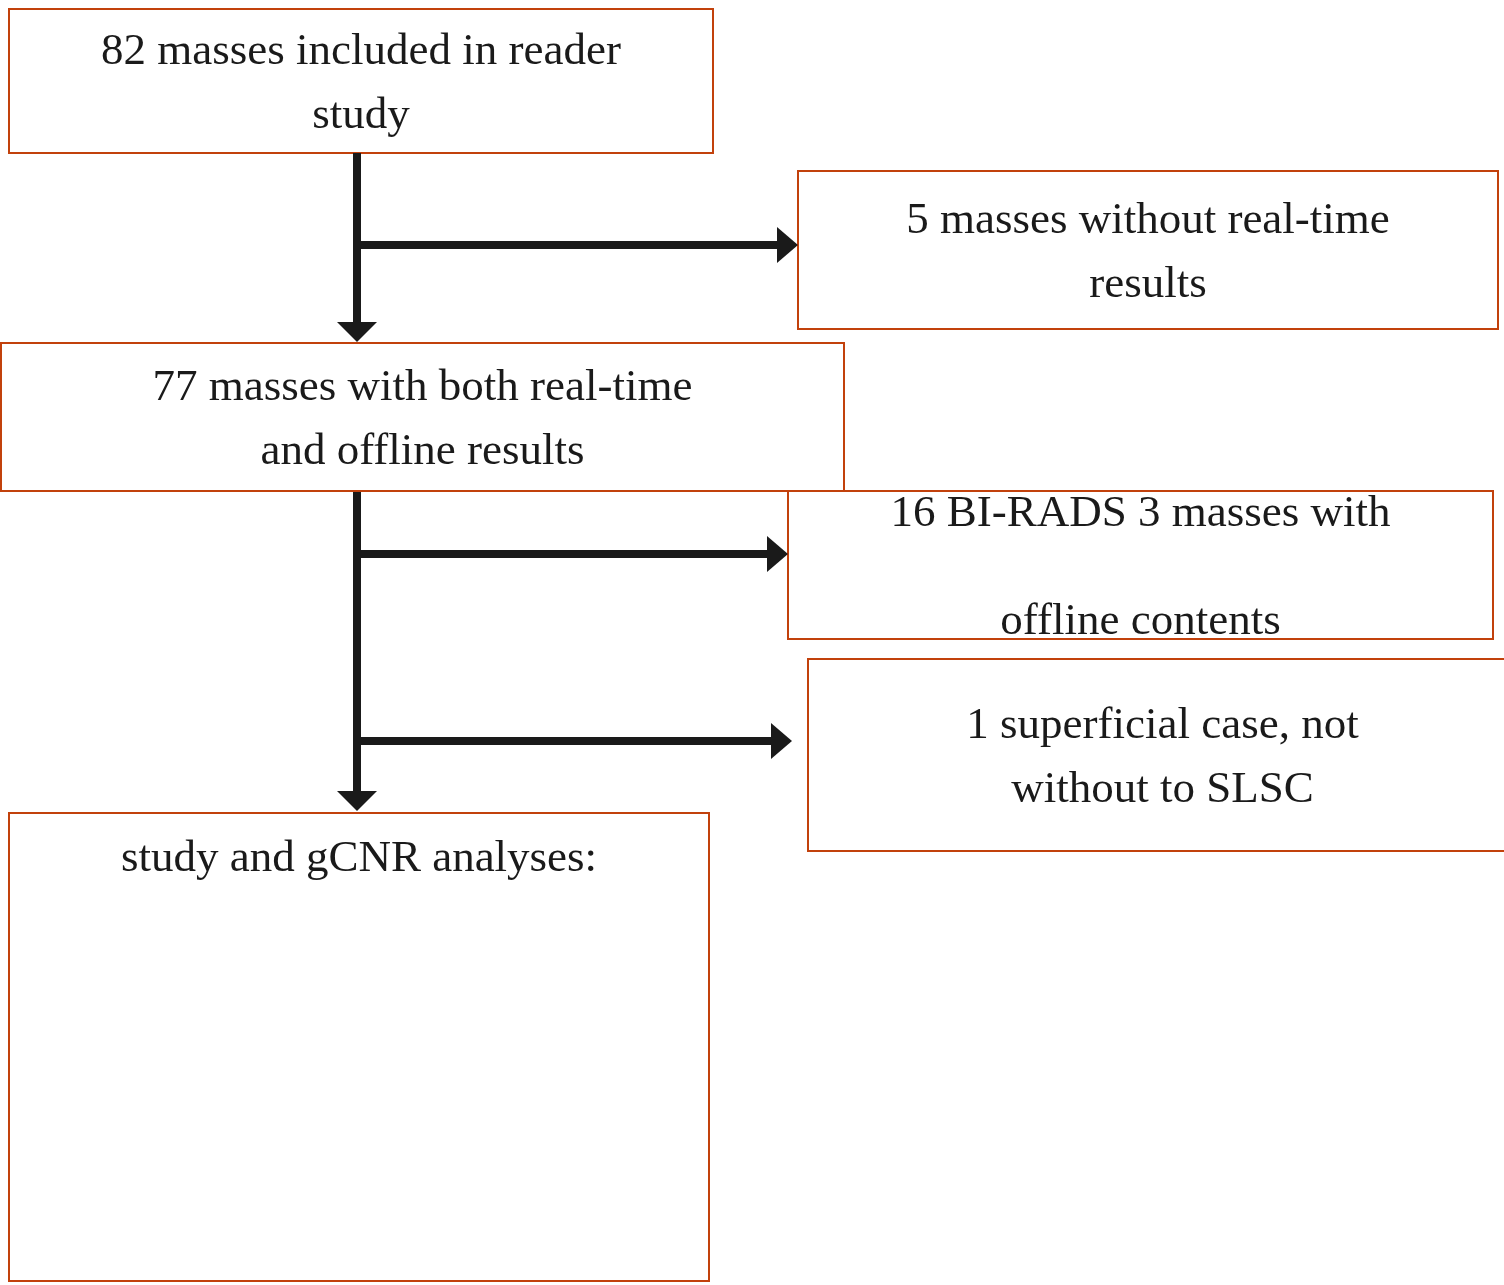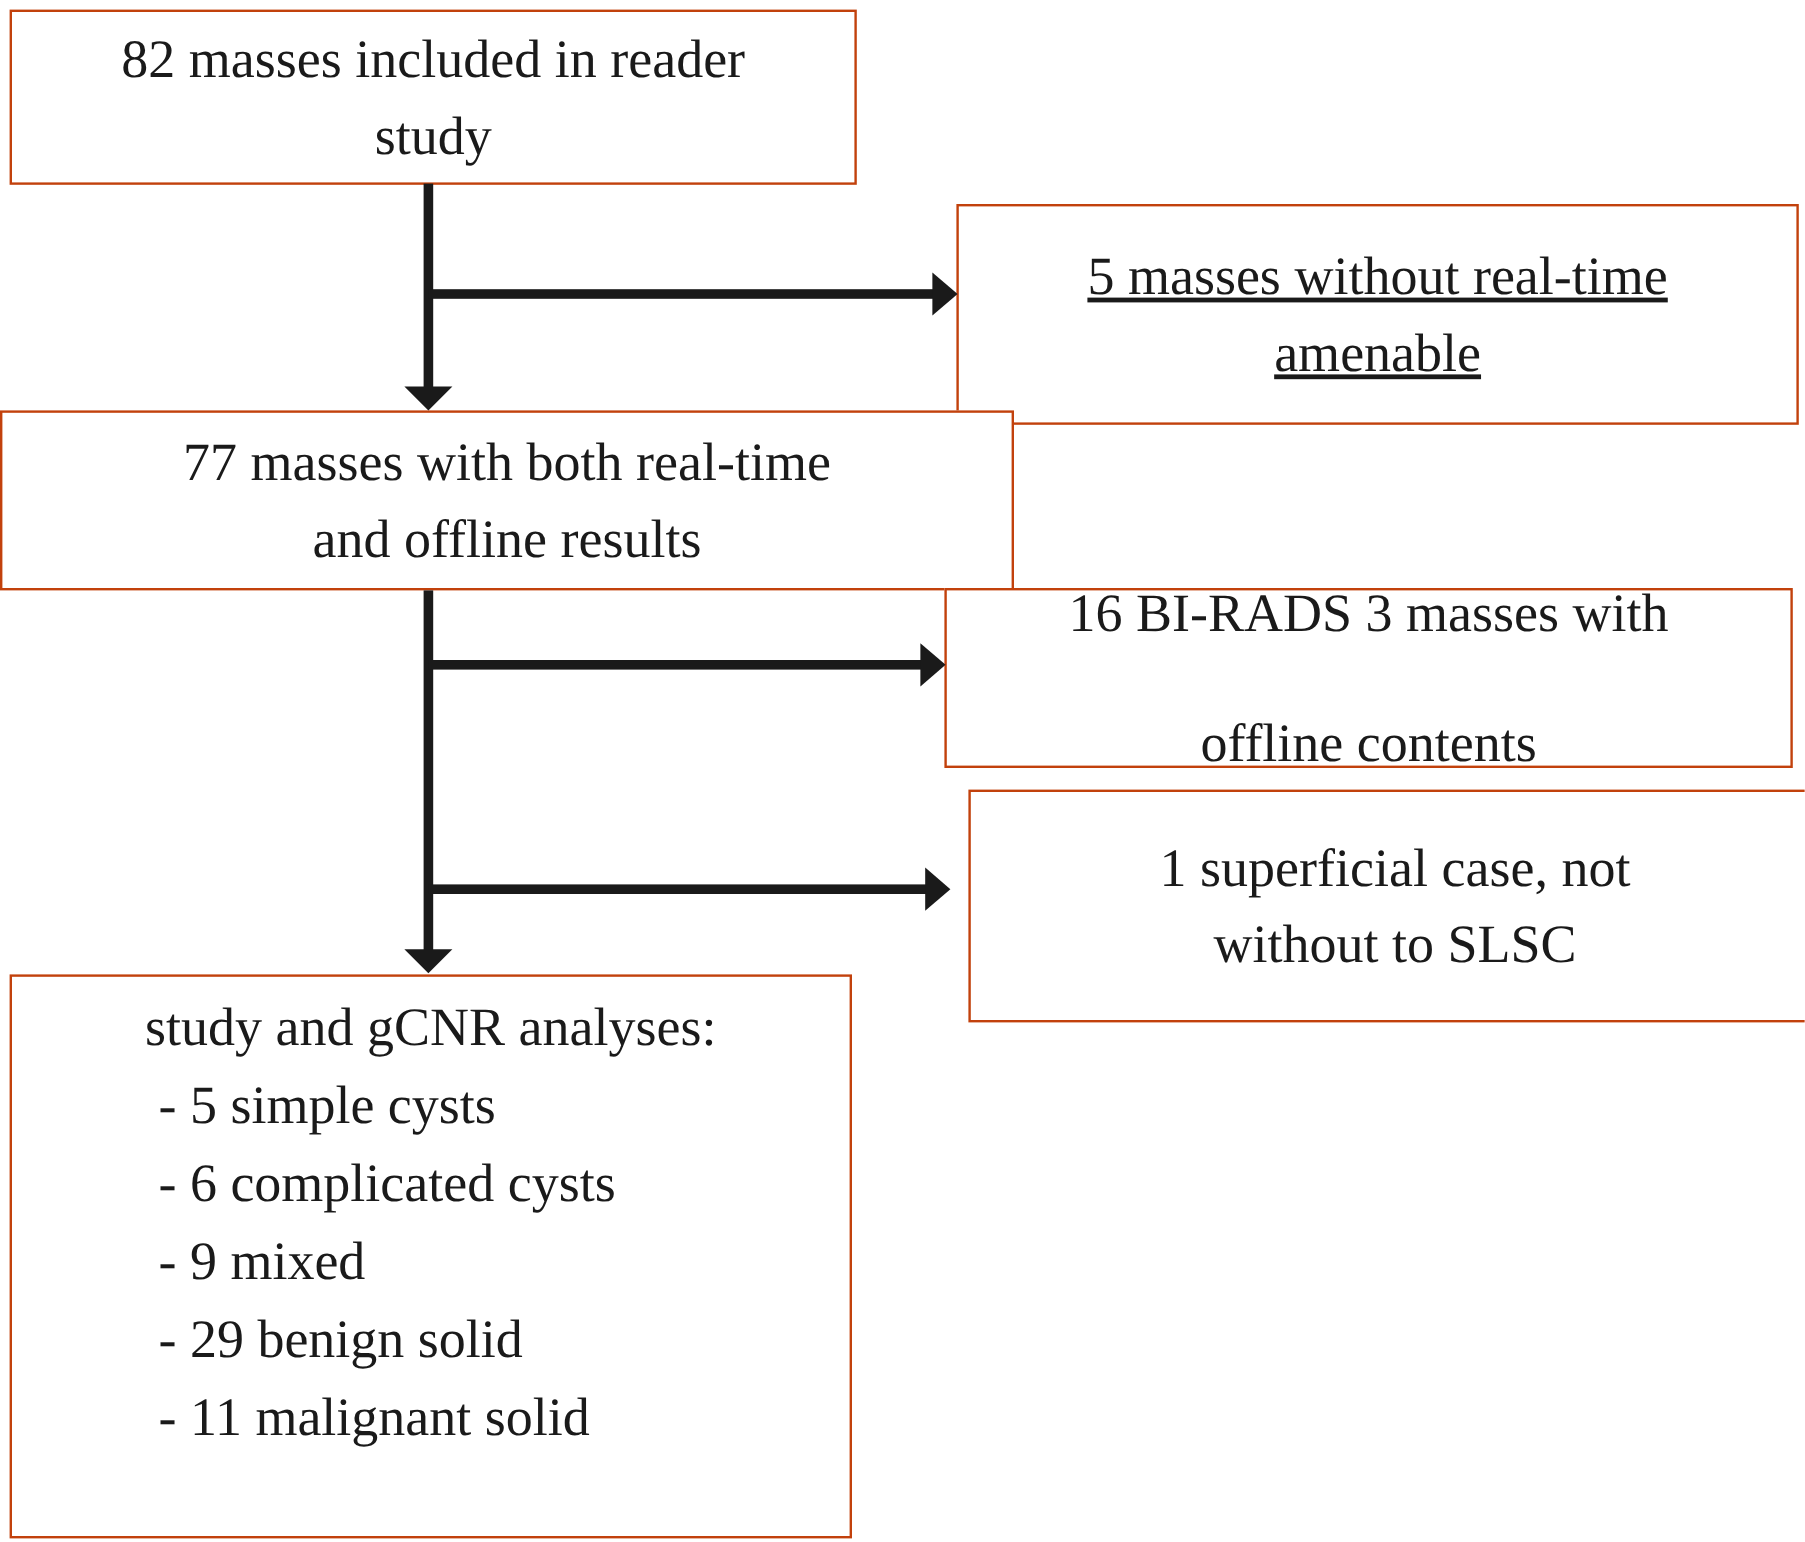--- a/index.html
+++ b/index.html
@@ -24,21 +24,21 @@
     display: flex;
     flex-direction: column;
     justify-content: center;
     align-items: center;
     text-align: center;
     font-size: 45px;
     line-height: 64px;
   }
   .box .line { white-space: nowrap; }
   .box-82  { left: 8px;   top: 8px;   width: 706px; height: 146px; }
-  .box-5   { left: 797px; top: 170px; width: 702px; height: 184px; text-decoration: underline; }
+  .box-5   { left: 797px; top: 170px; width: 702px; height: 160px; }
   .box-77  { left: 0px;   top: 342px; width: 845px; height: 150px; }
   .box-16  { left: 787px; top: 490px; width: 707px; height: 150px; gap: 44px; }
   .box-1   { left: 791px; top: 658px; width: 711px; height: 194px; margin-left: 16px; }
   .box-60  {
     left: 8px; top: 812px; width: 702px; height: 470px;
     justify-content: flex-start;
     padding-top: 10px;
   }
   .box-60 .line { line-height: 65px; }
   .box-60 .list {
@@ -74,47 +74,40 @@
 
 <div class="canvas">
 
   <div class="box box-82">
     <div class="line">82 masses included in reader</div>
     <div class="line">study</div>
   </div>
 
   <div class="box box-5">
     <div class="line">5 masses without real-time</div>
-    <div class="line">amenable</div>
+    <div class="line">results</div>
   </div>
 
   <div class="box box-77">
     <div class="line">77 masses with both real-time</div>
     <div class="line">and offline results</div>
   </div>
 
   <div class="box box-16">
     <div class="line">16 BI-RADS 3 masses with</div>
     <div class="line">offline contents</div>
   </div>
 
   <div class="box box-1">
     <div class="line">1 superficial case, not</div>
     <div class="line">without to SLSC</div>
   </div>
 
   <div class="box box-60">
     <div class="line">study and gCNR analyses:</div>
-    <div class="list">
-      <div class="line">- 5 simple cysts</div>
-      <div class="line">- 6 complicated cysts</div>
-      <div class="line">- 9 mixed</div>
-      <div class="line">- 29 benign solid</div>
-      <div class="line">- 11 malignant solid</div>
-    </div>
   </div>
 
   <div class="connector" style="left:353px; top:153px; width:8px; height:170px;"></div>
   <div class="ah ah-down" style="left:337px; top:322px;"></div>
 
   <div class="connector" style="left:357px; top:241px; width:421px; height:8px;"></div>
   <div class="ah ah-right" style="left:777px; top:227px;"></div>
 
   <div class="connector" style="left:353px; top:492px; width:8px; height:300px;"></div>
   <div class="ah ah-down" style="left:337px; top:791px;"></div>

